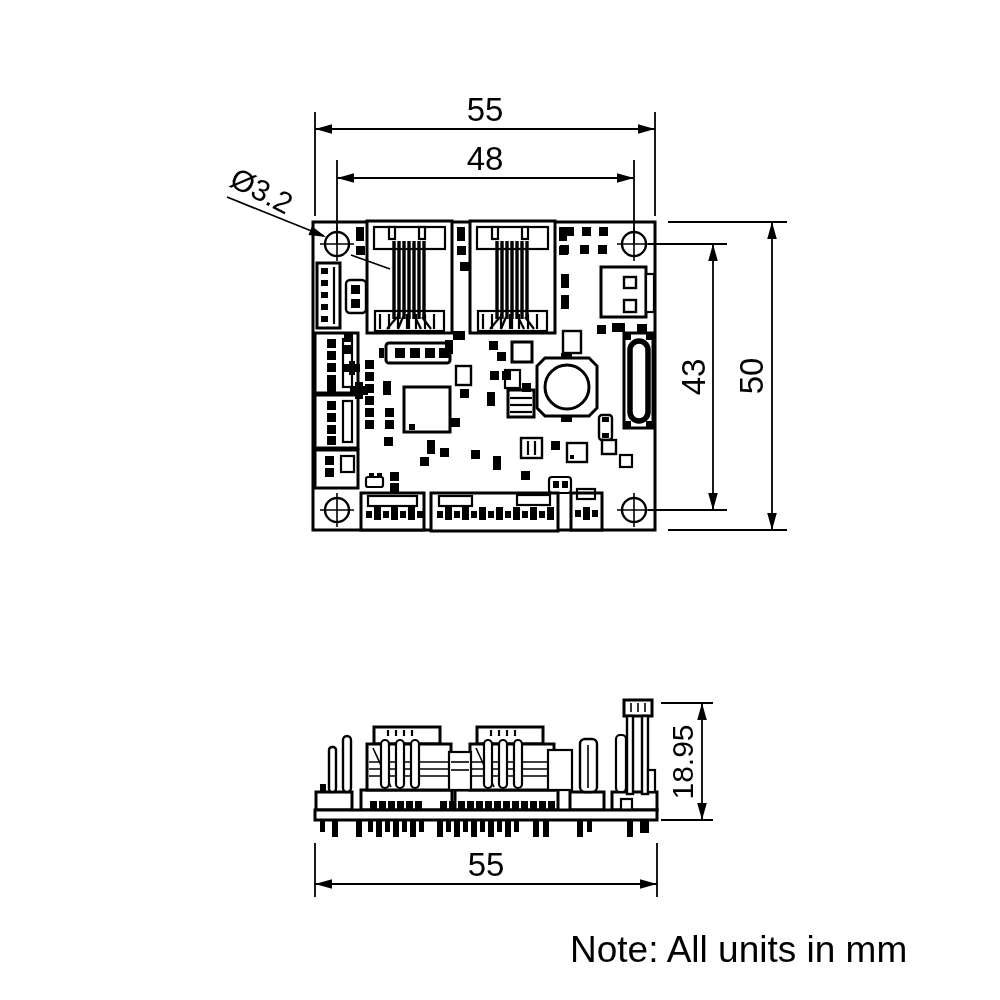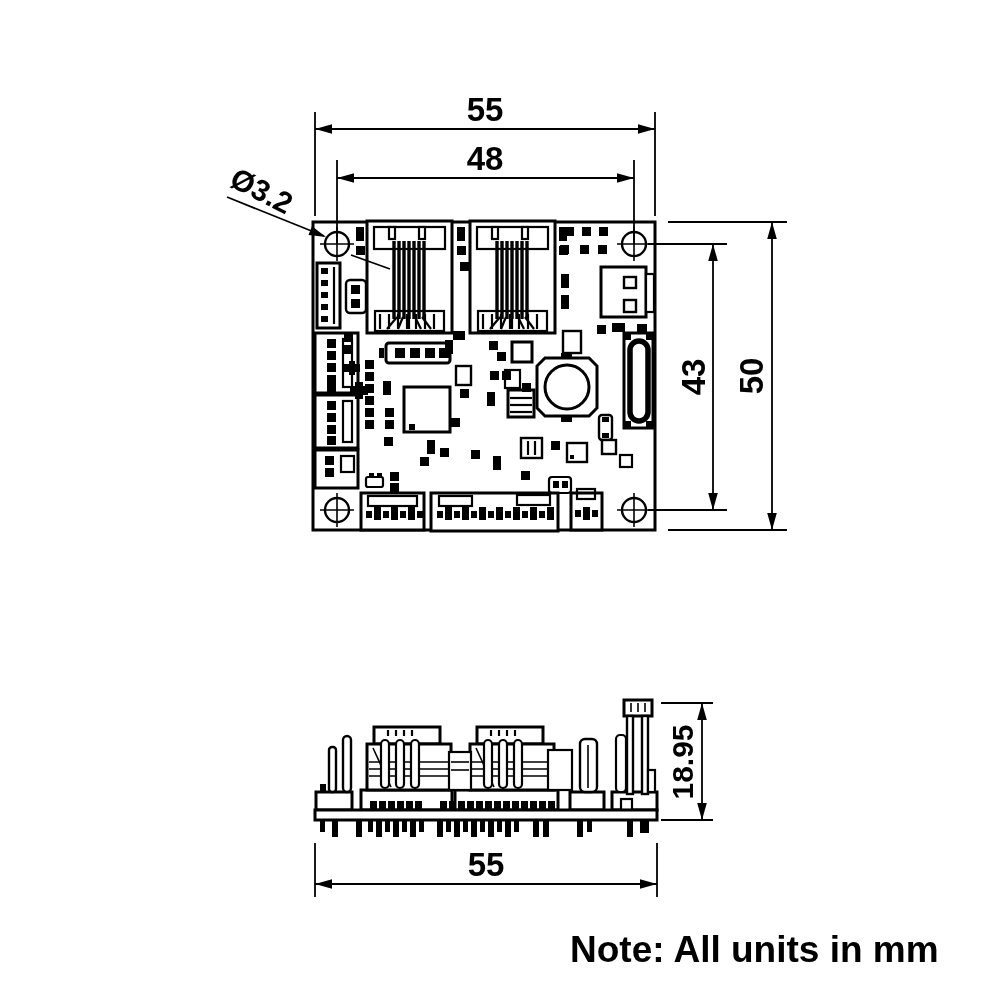--- a/index.html
+++ b/index.html
@@ -1,16 +1,16 @@
 <!DOCTYPE html>
 <html><head>
 <meta charset="utf-8">
 <style>
   html,body{margin:0;padding:0;background:#fff;}
-  .page{position:relative;width:1000px;height:1000px;background:#fff;overflow:hidden;font-weight:bold;}
+  .page{position:relative;width:1000px;height:1000px;background:#fff;overflow:hidden;}
   svg{display:block;}
   .s3 {stroke:#000;stroke-width:3;fill:#fff;}
   .s3n{stroke:#000;stroke-width:3;fill:none;}
   .s25{stroke:#000;stroke-width:2.4;fill:#fff;}
   .s2 {stroke:#000;stroke-width:2.2;fill:#fff;}
   .s2n{stroke:#000;stroke-width:2.2;fill:none;}
   .ln {stroke:#000;stroke-width:2.2;fill:none;}
   .ln15{stroke:#000;stroke-width:1.6;fill:none;}
   .ln3{stroke:#000;stroke-width:3.4;fill:none;}
   .blk{fill:#000;stroke:none;}

